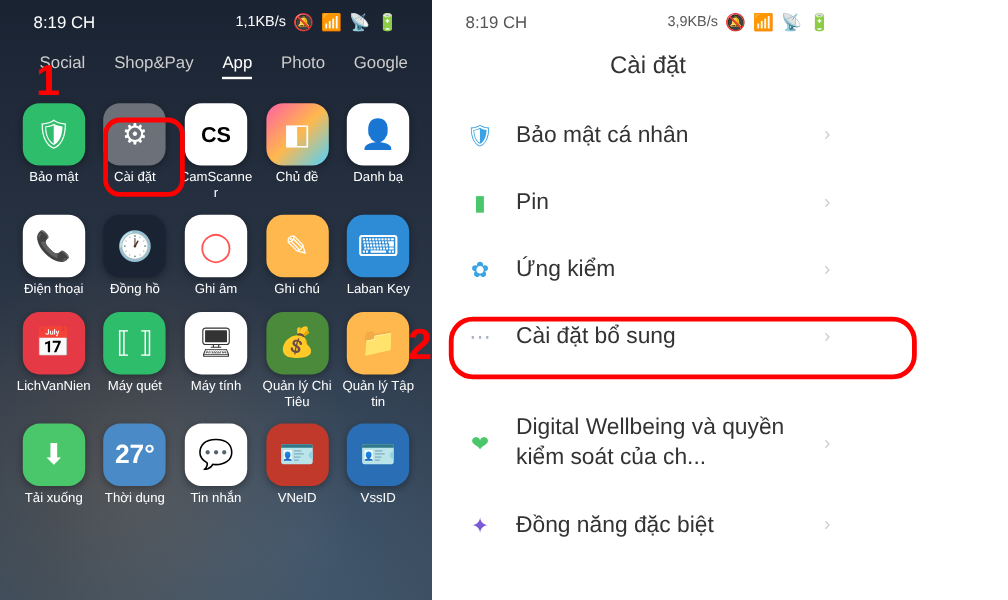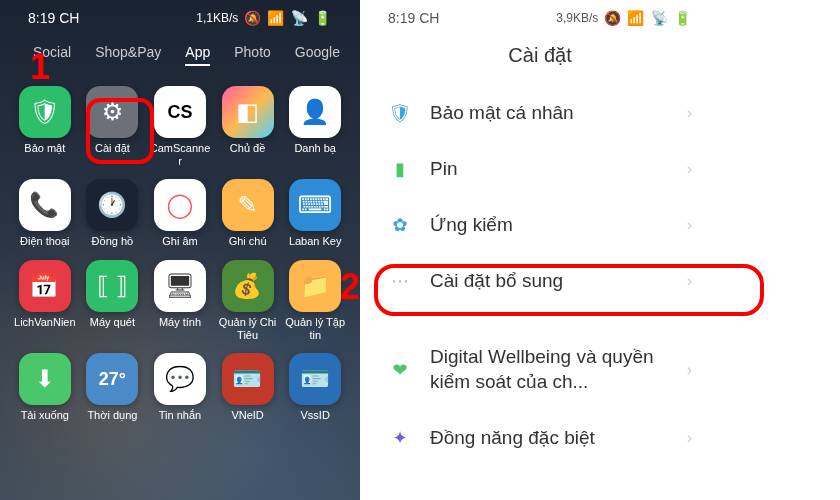--- a/index.html
+++ b/index.html
@@ -120,21 +120,21 @@
       </div>
       <div class="app">
         <div class="app-icon" style="background: rgb(255, 184, 77);">📁</div>
         <div class="app-label">Quản lý Tập tin</div>
       </div>
       <div class="app">
         <div class="app-icon" style="background: rgb(74, 199, 107);">⬇</div>
         <div class="app-label">Tải xuống</div>
       </div>
       <div class="app">
-        <div class="app-icon" style="background: rgb(74, 138, 199); color: rgb(255, 255, 255); font-weight: 700; font-size: 18px;">27°</div>
+        <div class="app-icon" style="background: rgb(74, 138, 199); color: rgb(255, 255, 255); font-weight: 700; font-size: 22px;">27°</div>
         <div class="app-label">Thời dụng</div>
       </div>
       <div class="app">
         <div class="app-icon" style="background: rgb(255, 255, 255); color: rgb(58, 123, 213);">💬</div>
         <div class="app-label">Tin nhắn</div>
       </div>
       <div class="app">
         <div class="app-icon" style="background: rgb(192, 57, 43);">🪪</div>
         <div class="app-label">VNeID</div>
       </div>

